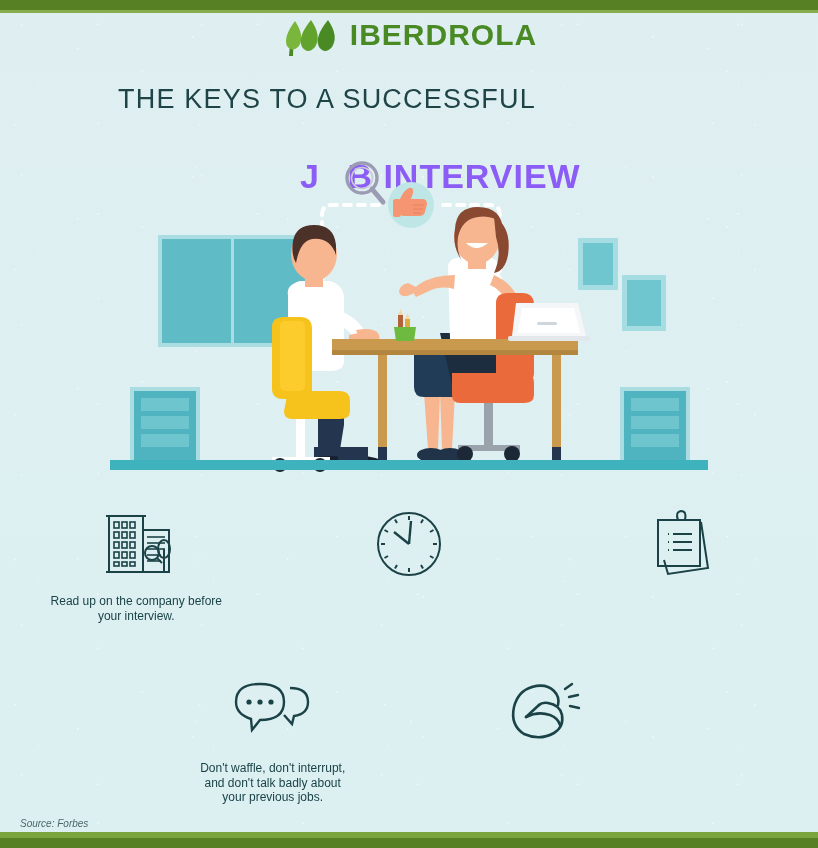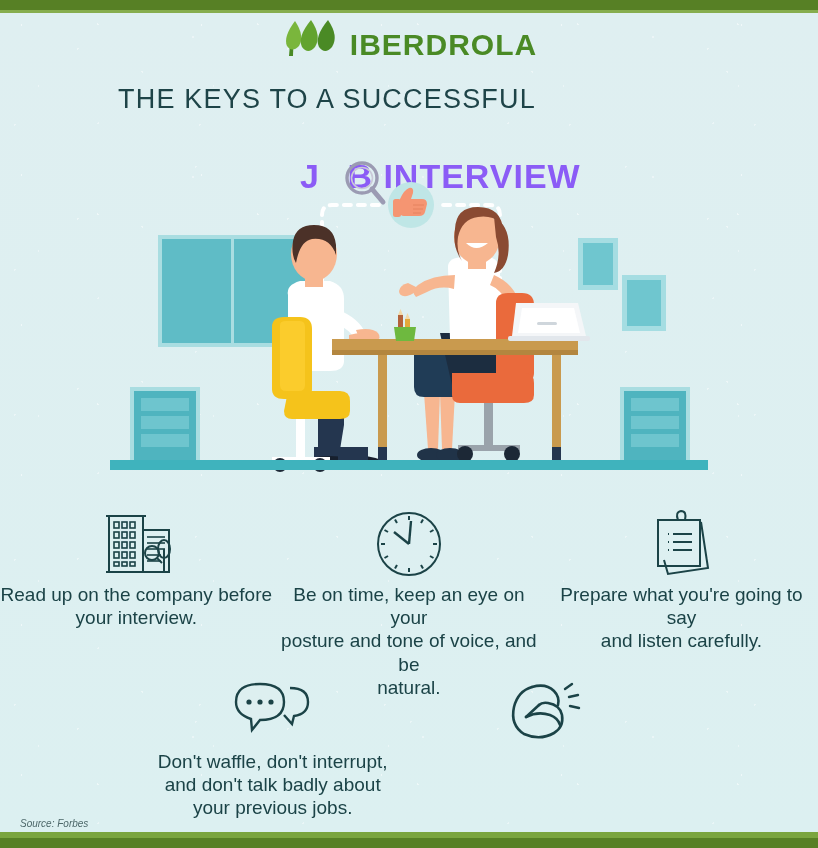--- a/index.html
+++ b/index.html
@@ -54,21 +54,21 @@
       radial-gradient(circle at 91% 83%, rgba(255,255,255,.4) 0 1px, transparent 1px),
       linear-gradient(#dfeff1, #dcf0f1);
     background-size: 180px 150px, 210px 170px, 160px 190px, 230px 140px,
                      175px 165px, 195px 155px, 205px 175px, 185px 145px,
                      215px 185px, 100% 100%;
   }
   
   .logo-wrap {
     position: absolute; left: 0; top: 18px;
     width: 818px; height: 44px;
-    display: flex; align-items: flex-end; justify-content: center;
+    display: flex; align-items: flex-start; justify-content: center;
     gap: 3px;
   }
   .logo-text {
     font-size: 30px;
     font-weight: bold;
     letter-spacing: 1px;
     color: #4a8a25;
     font-family: "Liberation Sans", sans-serif;
   }
   
@@ -116,23 +116,23 @@
   .tip {
     display: flex;
     flex-direction: column;
     align-items: center;
   }
   .tip-icon {
     height: 78px;
     display: flex; align-items: center; justify-content: center;
   }
   .tip-text {
-    margin-top: 0;
+    margin-top: 11px;
     text-align: center;
-    font-size: 19px;
+    font-size: 12px;
     line-height: 1.22;
     color: #1b4347;
     font-family: "Liberation Sans", sans-serif;
     white-space: pre-line;
   }
   
   .tips-row-1 .tip { width: 272.6px; }
   
   .tips-row-2 { justify-content: center; gap: 0; }
   .tips-row-2 .tip { width: 272.6px; }
@@ -383,45 +383,40 @@
             <line x1="51" y1="61.5" x2="49" y2="58"></line>
             <line x1="23" y1="61.5" x2="25" y2="58"></line>
             <line x1="12.5" y1="51" x2="16" y2="49"></line>
             <line x1="12.5" y1="23" x2="16" y2="25"></line>
             <line x1="23" y1="12.5" x2="25" y2="16"></line>
             <line x1="37" y1="37" x2="39" y2="14" stroke-width="2.4"></line>
             <line x1="37" y1="37" x2="22" y2="25" stroke-width="2.4"></line>
           </g>
         </svg>
       </div>
-      <div class="tip-text">Be on time, keep an eye on your
-posture and tone of voice, and be
-natural.</div>
     </div>
 
     <div class="tip">
       <div class="tip-icon">
         <svg width="78" height="72" viewBox="0 0 78 72">
           <g fill="none" stroke="#1b4347" stroke-width="2">
             <path d="M59,14 L66,60 L26,66 L22,52"></path>
             <rect x="16" y="12" width="42" height="46"></rect>
             <path d="M36,12 Q33,4 39,3 Q45,3 43,12"></path>
             <g stroke-width="2">
               <line x1="26" y1="26" x2="27" y2="26"></line>
               <line x1="31" y1="26" x2="50" y2="26"></line>
               <line x1="26" y1="34" x2="27" y2="34"></line>
               <line x1="31" y1="34" x2="50" y2="34"></line>
               <line x1="26" y1="42" x2="27" y2="42"></line>
               <line x1="31" y1="42" x2="50" y2="42"></line>
             </g>
           </g>
         </svg>
       </div>
-      <div class="tip-text">Prepare what you're going to say
-and listen carefully.</div>
     </div>
 
   </div>
 
   <div class="tips-row tips-row-2">
 
     <div class="tip">
       <div class="tip-icon">
         <svg width="86" height="62" viewBox="0 0 86 62">
           <g fill="none" stroke="#1b4347" stroke-width="2.4">

